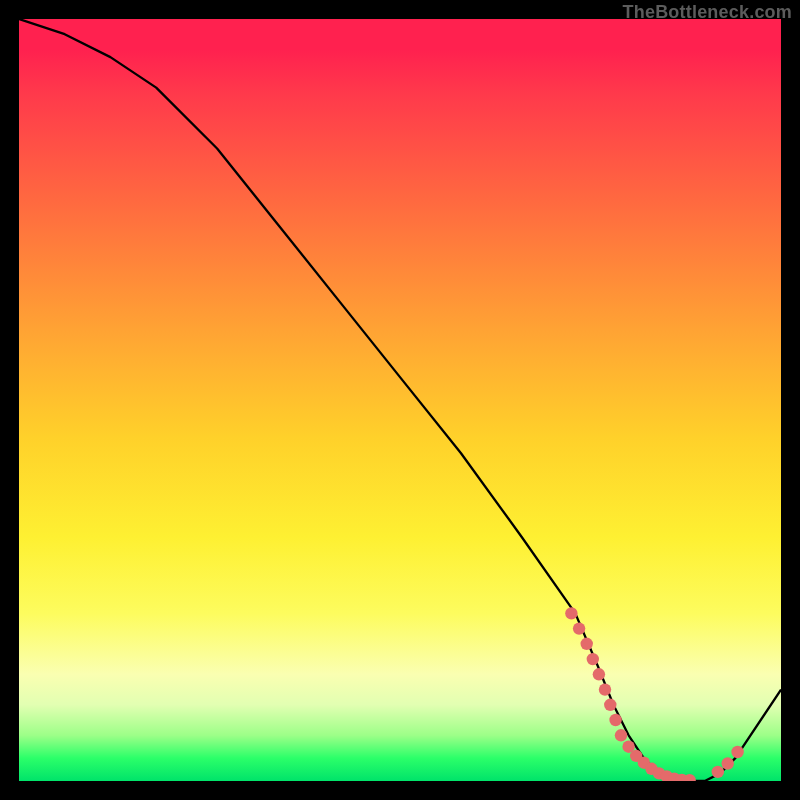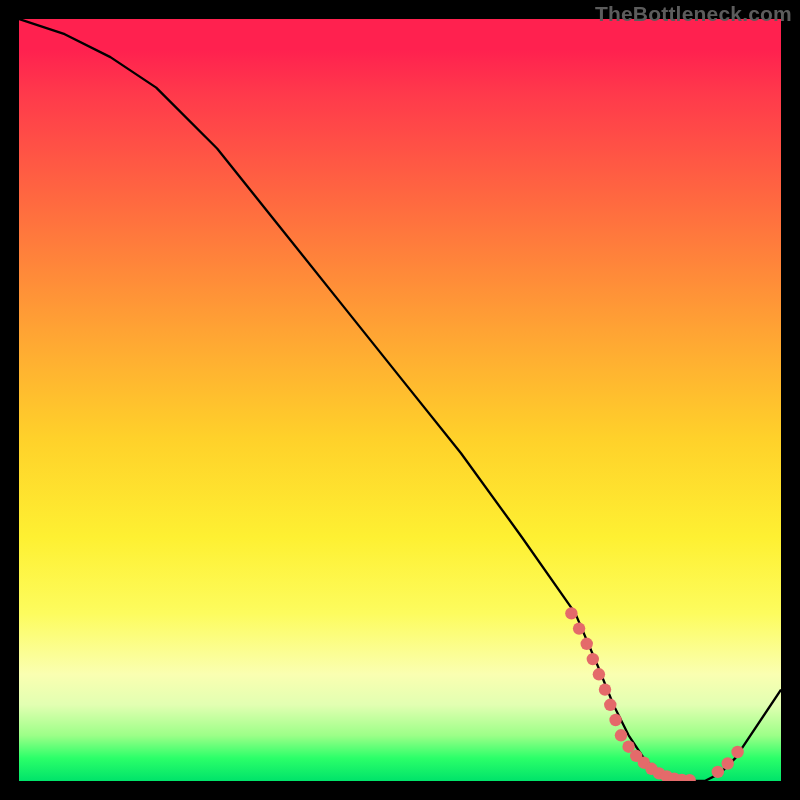--- a/index.html
+++ b/index.html
@@ -31,21 +31,21 @@
       #9dff88 94%,
       #2bff69 97%,
       #00e36a 100%
     );
   }
   .watermark {
     position: absolute;
     top: 2px;
     right: 8px;
     color: #5c5c5c;
-    font-size: 21px;
+    font-size: 18px;
     font-weight: 600;
     letter-spacing: 0.2px;
     user-select: none;
   }
   svg {
     position: absolute;
     left: 0;
     top: 0;
   }
 </style>

